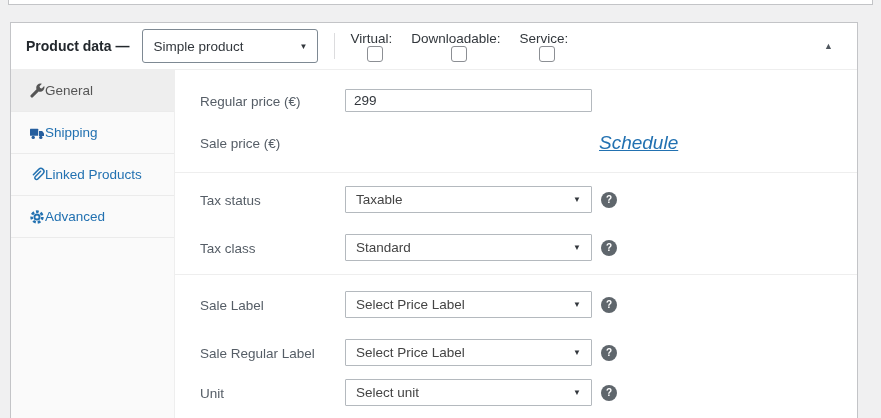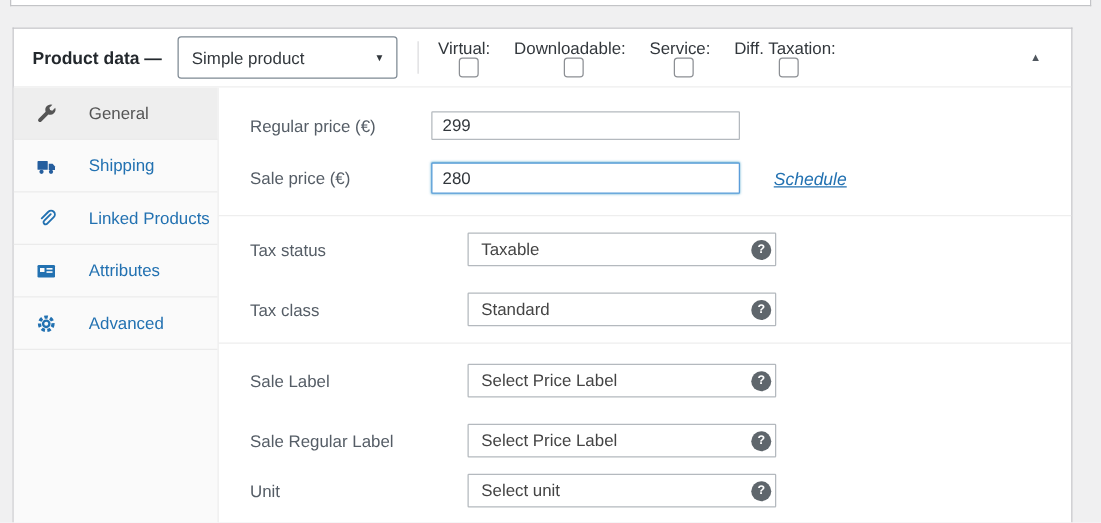--- a/index.html
+++ b/index.html
@@ -42,21 +42,21 @@
     border: 1px solid #8c8f94; border-radius: 3px; background: #fff; cursor: pointer;
   }
   .collapse-btn {
     margin-left: auto; padding-right: 24px; font-size: 9px; color: #50575e; cursor: pointer;
     line-height: 46px;
   }
   .panel-body { display: flex; height: 349px; border-top: 1px solid #eee; }
   
   .sidebar { width: 164px; background: #fafafa; border-right: 1px solid #eee; }
   .tab {
-    height: 42px; display: flex; align-items: center; gap: 26px;
+    height: 42px; display: flex; align-items: center; gap: 0;
     padding-left: 18px; border-bottom: 1px solid #ebebeb;
     font-size: 13.5px; color: #2271b1; cursor: pointer; white-space: nowrap;
   }
   .tab.active { background: #eee; color: #555; }
   .tab .icn { width: 16px; height: 16px; flex: 0 0 16px; }
   
   .main { position: relative; flex: 1; }
   .frow { position: absolute; left: 0; right: 0; }
   .flabel {
     position: absolute; left: 25px; top: 50%; transform: translateY(-50%);
@@ -68,31 +68,31 @@
     font-family: "Liberation Sans", sans-serif; font-size: 13.5px; color: #32373c;
     background: #fff; outline: none;
   }
   .txt-input.focused {
     border-color: #5b9dd9; box-shadow: 0 0 2px rgba(30,140,190,.8); height: 25px;
   }
   .sel-box {
     position: absolute; left: 170px; top: 0; width: 247px; height: 27px;
     border: 1px solid #b4b9be; border-radius: 1px; background: #fff;
     display: flex; align-items: center; justify-content: space-between;
-    padding: 0 10px; font-size: 13.5px; color: #444; cursor: pointer; margin-left: 29px;
+    padding: 0 10px; font-size: 13.5px; color: #444; cursor: pointer;
   }
   .help-tip {
     position: absolute; left: 426px; top: 50%; transform: translateY(-50%);
     width: 16px; height: 16px; border-radius: 50%; background: #5f666c;
     color: #fff; font-size: 10px; font-weight: bold; text-align: center;
     line-height: 16px; cursor: default;
   }
   .schedule-link {
-    position: absolute; left: 444px; top: 50%; transform: translateY(-50%);
-    font-size: 14px; color: #2271b1; font-style: italic;
+    position: absolute; left: 424px; top: 50%; transform: translateY(-50%);
+    font-size: 19px; color: #2271b1; font-style: italic;
     text-decoration: underline; cursor: pointer;
   }
   .hrule { position: absolute; left: 0; right: 0; height: 1px; background: #eee; }
   
   #row-regular-price       { top: 19px;  height: 23px; }
   #row-sale-price          { top: 60px;  height: 25px; }
   #hr-1                    { top: 102px; }
   #row-tax-status          { top: 116px; height: 27px; }
   #row-tax-class           { top: 164px; height: 27px; }
   #hr-2                    { top: 204px; }
@@ -122,24 +122,20 @@
       <span class="checkbox"></span>
     </div>
     <div class="cb-group">
       <span class="cb-label">Downloadable:</span>
       <span class="checkbox"></span>
     </div>
     <div class="cb-group">
       <span class="cb-label">Service:</span>
       <span class="checkbox"></span>
     </div>
-    <div class="cb-group">
-      <span class="cb-label">Diff. Taxation:</span>
-      <span class="checkbox"></span>
-    </div>
 
     <span class="collapse-btn">▲</span>
   </div>
 
   <div class="panel-body">
 
     <div class="sidebar">
 
       <div class="tab active">
         <svg class="icn" viewBox="0 0 16 16">
@@ -161,50 +157,40 @@
         <span>Shipping</span>
       </div>
 
       <div class="tab">
         <svg class="icn" viewBox="0 0 16 16">
           <path fill="none" stroke="#2271b1" stroke-width="1.5" stroke-linecap="round" d="M11.6 4.3l-5.2 5.2a1.7 1.7 0 1 0 2.4 2.4l5.2-5.2a3 3 0 1 0-4.3-4.3L4.4 7.7"></path>
         </svg>
         <span>Linked Products</span>
       </div>
 
-      <div class="tab">
-        <svg class="icn" viewBox="0 0 16 16">
-          <rect x="1" y="3" width="14" height="10" rx="1" fill="#2271b1"></rect>
-          <rect x="3" y="5.4" width="3.6" height="3.2" fill="#fafafa"></rect>
-          <rect x="8.2" y="5.4" width="4.8" height="1.3" fill="#fafafa"></rect>
-          <rect x="8.2" y="8" width="4.8" height="1.3" fill="#fafafa"></rect>
-        </svg>
-        <span>Attributes</span>
-      </div>
 
       <div class="tab">
         <svg class="icn" viewBox="0 0 16 16">
           <circle cx="8" cy="8" r="5.4" fill="none" stroke="#2271b1" stroke-width="2.6" stroke-dasharray="2.8 1.95"></circle>
           <circle cx="8" cy="8" r="3.5" fill="#2271b1"></circle>
           <circle cx="8" cy="8" r="1.6" fill="#fafafa"></circle>
         </svg>
         <span>Advanced</span>
       </div>
     </div>
 
     <div class="main">
 
       <div class="frow" id="row-regular-price">
         <span class="flabel">Regular price (€)</span>
         <input class="txt-input" type="text" value="299" style="">
       </div>
 
       <div class="frow" id="row-sale-price">
         <span class="flabel">Sale price (€)</span>
-        <input class="txt-input focused" type="text" value="280" style="">
         <a class="schedule-link">Schedule</a>
       </div>
 
       <div class="hrule" id="hr-1"></div>
 
       <div class="frow" id="row-tax-status">
         <span class="flabel">Tax status</span>
         <div class="sel-box">
           <span>Taxable</span>
           <span class="select-caret">▼</span>

